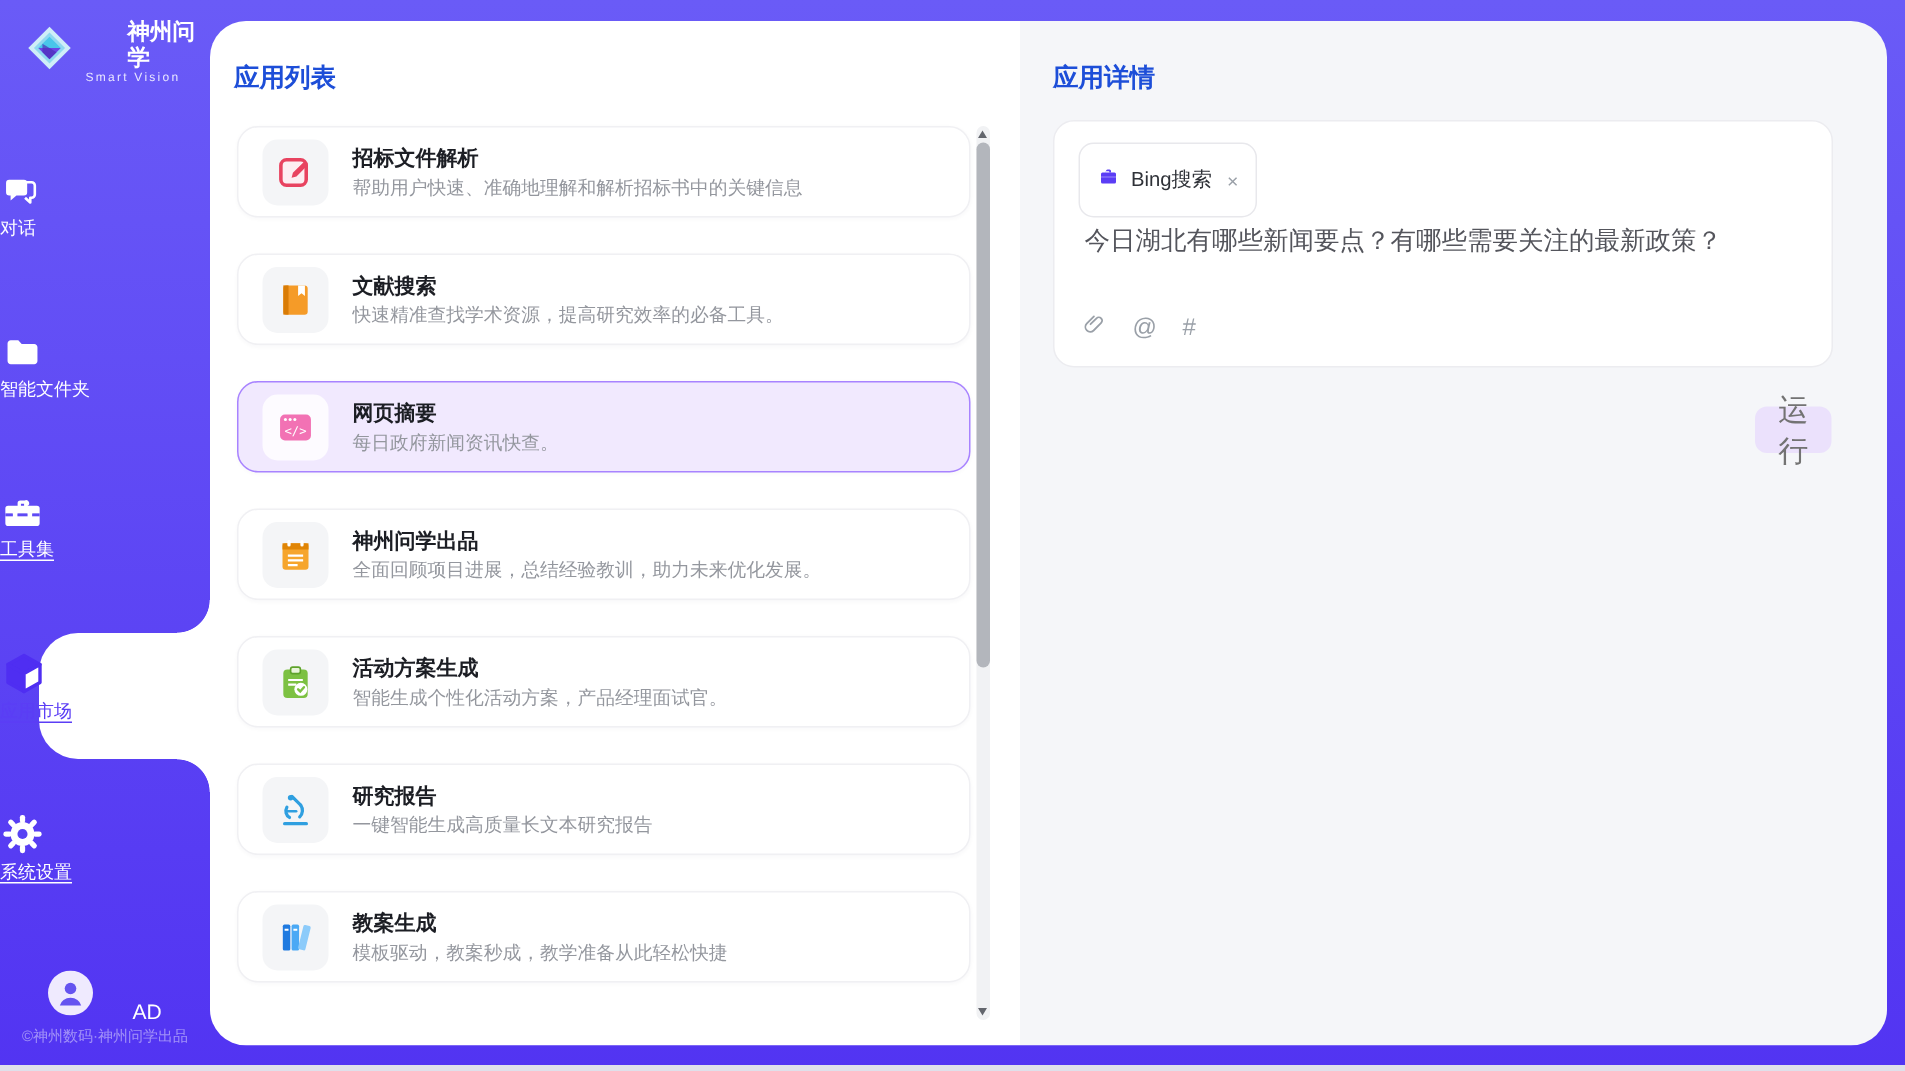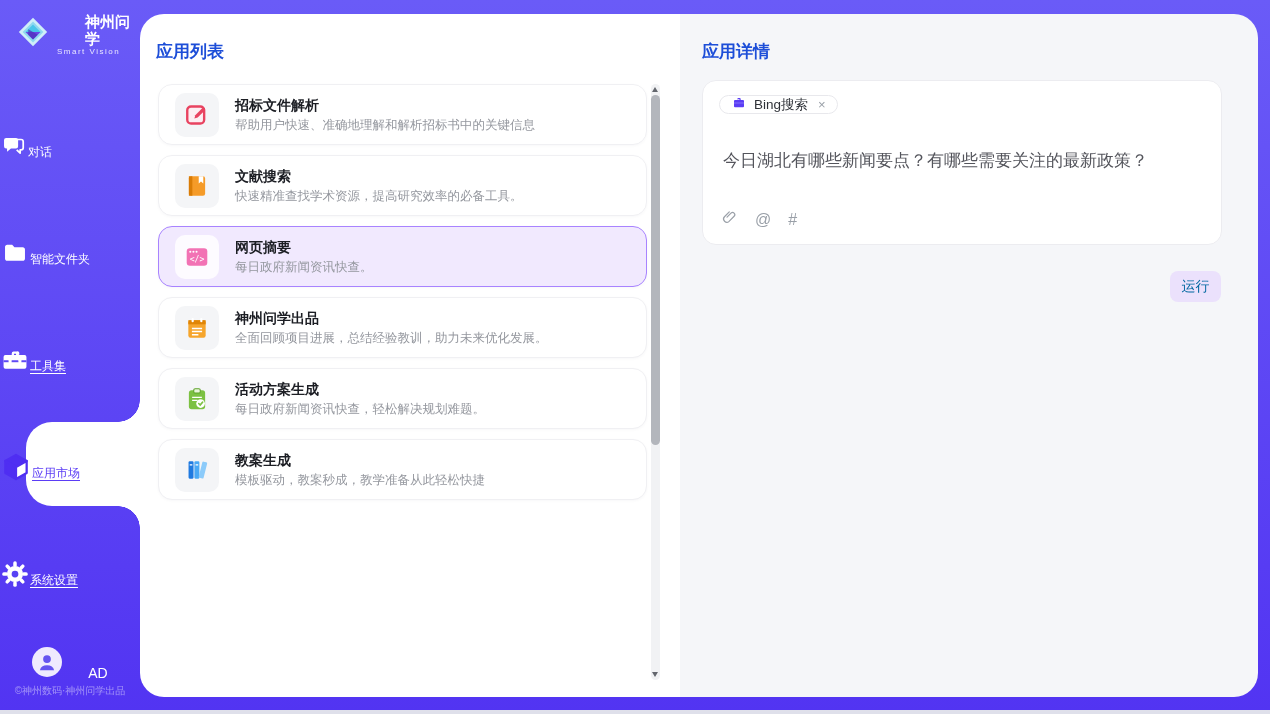--- a/index.html
+++ b/index.html
@@ -7,21 +7,21 @@
   #app{position:relative;width:1270px;height:714px;overflow:hidden;
        background:linear-gradient(180deg,#6a5bf7 0%,#5234f2 100%);}
   .bottom-edge{position:absolute;left:0;right:0;bottom:0;height:4px;background:#dfe0ea;z-index:9;}
 
   
   .sidebar{position:absolute;left:0;top:0;width:140px;height:710px;z-index:2;}
   .logo-row{display:flex;align-items:center;gap:7px;padding:12px 0 0 16px;height:44px;}
   .brand-name{color:#fff;font-size:15px;font-weight:700;line-height:17px;margin-left:28px;}
   .brand-sub{color:#e8e6ff;font-size:8px;letter-spacing:1.5px;}
   .sidebar-nav{padding-top:57px;position:relative;z-index:2;}
-  .nav-item{height:48px;margin-bottom:59px;display:flex;flex-direction:row;align-items:flex-end;
+  .nav-item{height:48px;margin-bottom:59px;display:flex;flex-direction:column;align-items:flex-start;
             justify-content:flex-start;cursor:pointer;}
   .nav-icon{height:30px;display:flex;align-items:center;justify-content:center;}
   .nav-label{margin-top:2px;font-size:12px;color:#fff;}
   .nav-label.u{text-decoration:underline;text-underline-offset:3px;}
   .nav-item.active .nav-label{color:#5b3df5;}
   .sel-blob{position:absolute;left:26px;top:422px;width:114px;height:84px;background:#fff;
             border-radius:26px 0 0 26px;z-index:1;}
   .sel-blob::before{content:'';position:absolute;right:0;top:-22px;width:22px;height:22px;
             background:radial-gradient(circle at 0 0,rgba(255,255,255,0) 21.5px,#fff 22px);}
   .sel-blob::after{content:'';position:absolute;right:0;bottom:-22px;width:22px;height:22px;
@@ -34,21 +34,21 @@
 
   
   .main-card{position:absolute;left:140px;top:14px;width:1118px;height:683px;border-radius:24px;
              overflow:hidden;display:flex;z-index:3;}
   .list-pane{width:540px;background:#ffffff;position:relative;flex:none;}
   .detail-pane{flex:1;background:#f5f6f9;position:relative;}
   .pane-title{position:absolute;top:26px;left:16px;font-size:17px;font-weight:700;color:#1d4ed8;}
   .detail-pane .pane-title{left:22px;}
 
   
-  .apps{position:absolute;top:70px;left:18px;width:489px;display:flex;flex-direction:column;gap:10px;}
+  .apps{position:absolute;top:70px;left:18px;width:489px;display:flex;flex-direction:column;gap:24px;}
   .app-card{height:61px;background:#fff;border:1px solid #f0f0f3;border-radius:14px;
             display:flex;align-items:center;gap:16px;padding-left:16px;box-sizing:border-box;
             box-shadow:0 1px 3px rgba(30,30,60,0.03);cursor:pointer;flex:none;}
   .app-card.selected{background:#f1e9fe;border:1.5px solid #a883ff;}
   .app-icon{width:44px;height:44px;border-radius:10px;background:#f4f5f7;display:flex;
             align-items:center;justify-content:center;flex:none;}
   .app-card.selected .app-icon{background:#fdfbff;}
   .app-name{font-size:14px;font-weight:700;color:#1c1e24;line-height:18px;}
   .app-desc{font-size:12.5px;color:#94979e;line-height:17px;margin-top:3px;}
 
@@ -56,29 +56,29 @@
   .sb-track{position:absolute;right:20px;top:70px;bottom:17px;width:9px;background:#f1f2f4;border-radius:5px;}
   .sb-thumb{position:absolute;top:11px;left:0;width:9px;height:350px;background:#b3b6bc;border-radius:5px;}
   .sb-up,.sb-down{position:absolute;left:1px;width:0;height:0;border-left:3.5px solid transparent;
             border-right:3.5px solid transparent;}
   .sb-up{top:3px;border-bottom:5px solid #63666d;}
   .sb-down{bottom:3px;border-top:5px solid #63666d;}
 
   
   .composer-card{position:absolute;left:22px;top:66px;width:520px;height:165px;background:#fff;
             border:1px solid #ececf0;border-radius:14px;box-sizing:border-box;}
-  .tool-tag{position:absolute;left:16px;top:14px;height:19px;border:1px solid #e8e8ec;border-radius:10px;
+  .tool-tag{position:absolute;left:16px;top:14px;height:50px;border:1px solid #e8e8ec;border-radius:10px;
             background:#fff;display:flex;align-items:center;gap:7px;padding:0 11px;box-sizing:border-box;}
   .tool-tag-label{font-size:13.5px;color:#2f3238;}
   .tool-tag-close{font-size:13px;color:#9aa0a8;margin-left:3px;cursor:pointer;}
   .prompt-text{position:absolute;left:20px;top:70px;right:18px;font-size:17px;color:#54555c;line-height:19px;}
   .composer-icons{position:absolute;left:18px;bottom:13px;display:flex;align-items:center;gap:17px;}
   .composer-glyph{font-size:16px;color:#9aa0a8;line-height:18px;cursor:pointer;}
-  .run-btn{position:absolute;right:37px;top:257px;width:51px;height:31px;background:#ebe1fc;color:#0369a1;
-            font-size:14px;border:none;border-radius:8px;display:flex;align-items:center;justify-content:center;
+  .run-btn{position:absolute;right:37px;top:257px;width:51px;height:31px;background:#ebe1fc;color:#737373;
+            font-size:20px;border:none;border-radius:8px;display:flex;align-items:center;justify-content:center;
             cursor:pointer;}
 </style>
 </head>
 <body>
 
 <div id="app">
 
   <div class="sidebar">
     <div class="logo-row">
       <span>
@@ -240,21 +240,39 @@
               <svg width="26" height="26" viewBox="0 0 24 24">
                 <rect x="4.5" y="4" width="15" height="17.5" rx="2.5" fill="#7cc142"></rect>
                 <rect x="9" y="2.5" width="6" height="4" rx="1.3" fill="#e9f5da" stroke="#5ea32b"></rect>
                 <path d="M7.5 10.5h9 M7.5 13.3h5" stroke="#fff" stroke-width="1.3"></path>
                 <circle cx="15.3" cy="16.2" r="4" fill="#fff"></circle>
                 <path d="M13.6 16.2 l1.3 1.3 2.3-2.6" stroke="#7cc142" stroke-width="1.5" fill="none" stroke-linecap="round"></path>
               </svg>
             </div>
     <div class="app-texts">
       <div class="app-name">活动方案生成</div>
-      <div class="app-desc">每日政府新闻资讯快查，轻松解决规划难题。</div>
+      <div class="app-desc">智能生成个性化活动方案，产品经理面试官。</div>
+    </div>
+  </div>
+          <div class="app-card">
+    <div class="app-icon">
+              <svg width="26" height="26" viewBox="0 0 24 24">
+                <g stroke="#2f9fe0" stroke-width="2" fill="none" stroke-linecap="round">
+                  <path d="M9.8 3.6 l5.4 5.4"></path>
+                  <path d="M15.2 9 c1.6 2.2 1.4 5.3-.6 7.2"></path>
+                  <path d="M8.3 16.6 c-2.1-1.3-2.9-4-1.6-6.3"></path>
+                  <path d="M5.3 20.4 h13.4"></path>
+                </g>
+                <circle cx="9" cy="4.4" r="1.7" fill="#2f9fe0"></circle>
+                <path d="M6.8 12.8 h5.6" stroke="#2f9fe0" stroke-width="1.6" stroke-linecap="round"></path>
+              </svg>
+            </div>
+    <div class="app-texts">
+      <div class="app-name">研究报告</div>
+      <div class="app-desc">一键智能生成高质量长文本研究报告</div>
     </div>
   </div>
           <div class="app-card">
     <div class="app-icon">
               <svg width="26" height="26" viewBox="0 0 24 24">
                 <rect x="4.2" y="4" width="4.6" height="16" rx="1" fill="#1f7ae0"></rect>
                 <rect x="9.6" y="4" width="4.6" height="16" rx="1" fill="#4aa9f5"></rect>
                 <g transform="rotate(14 17.5 12)">
                   <rect x="15.2" y="4.4" width="4.6" height="15.4" rx="1" fill="#8ccbfa"></rect>
                 </g>

